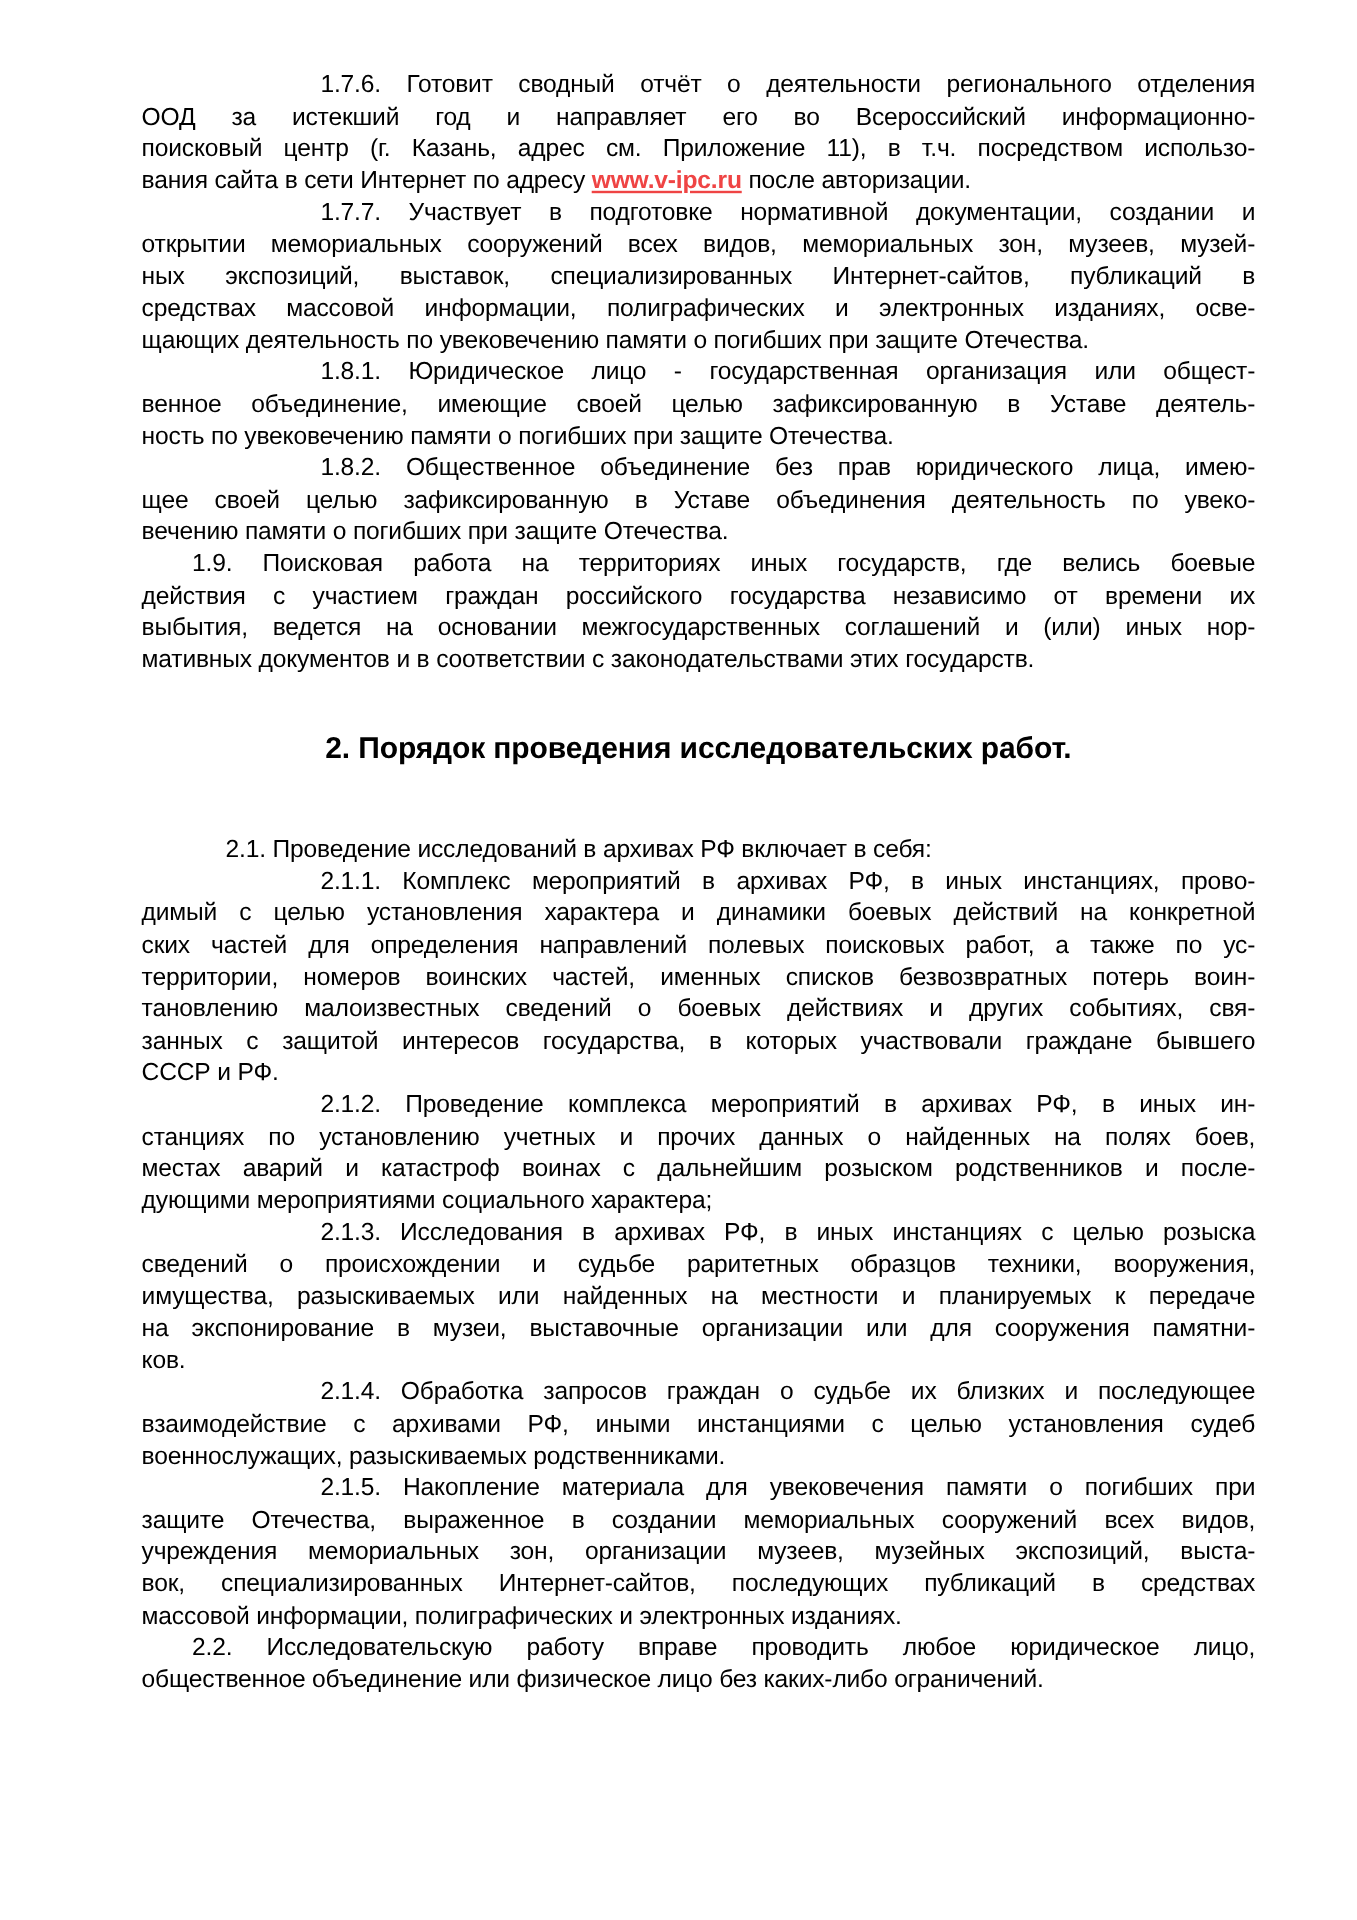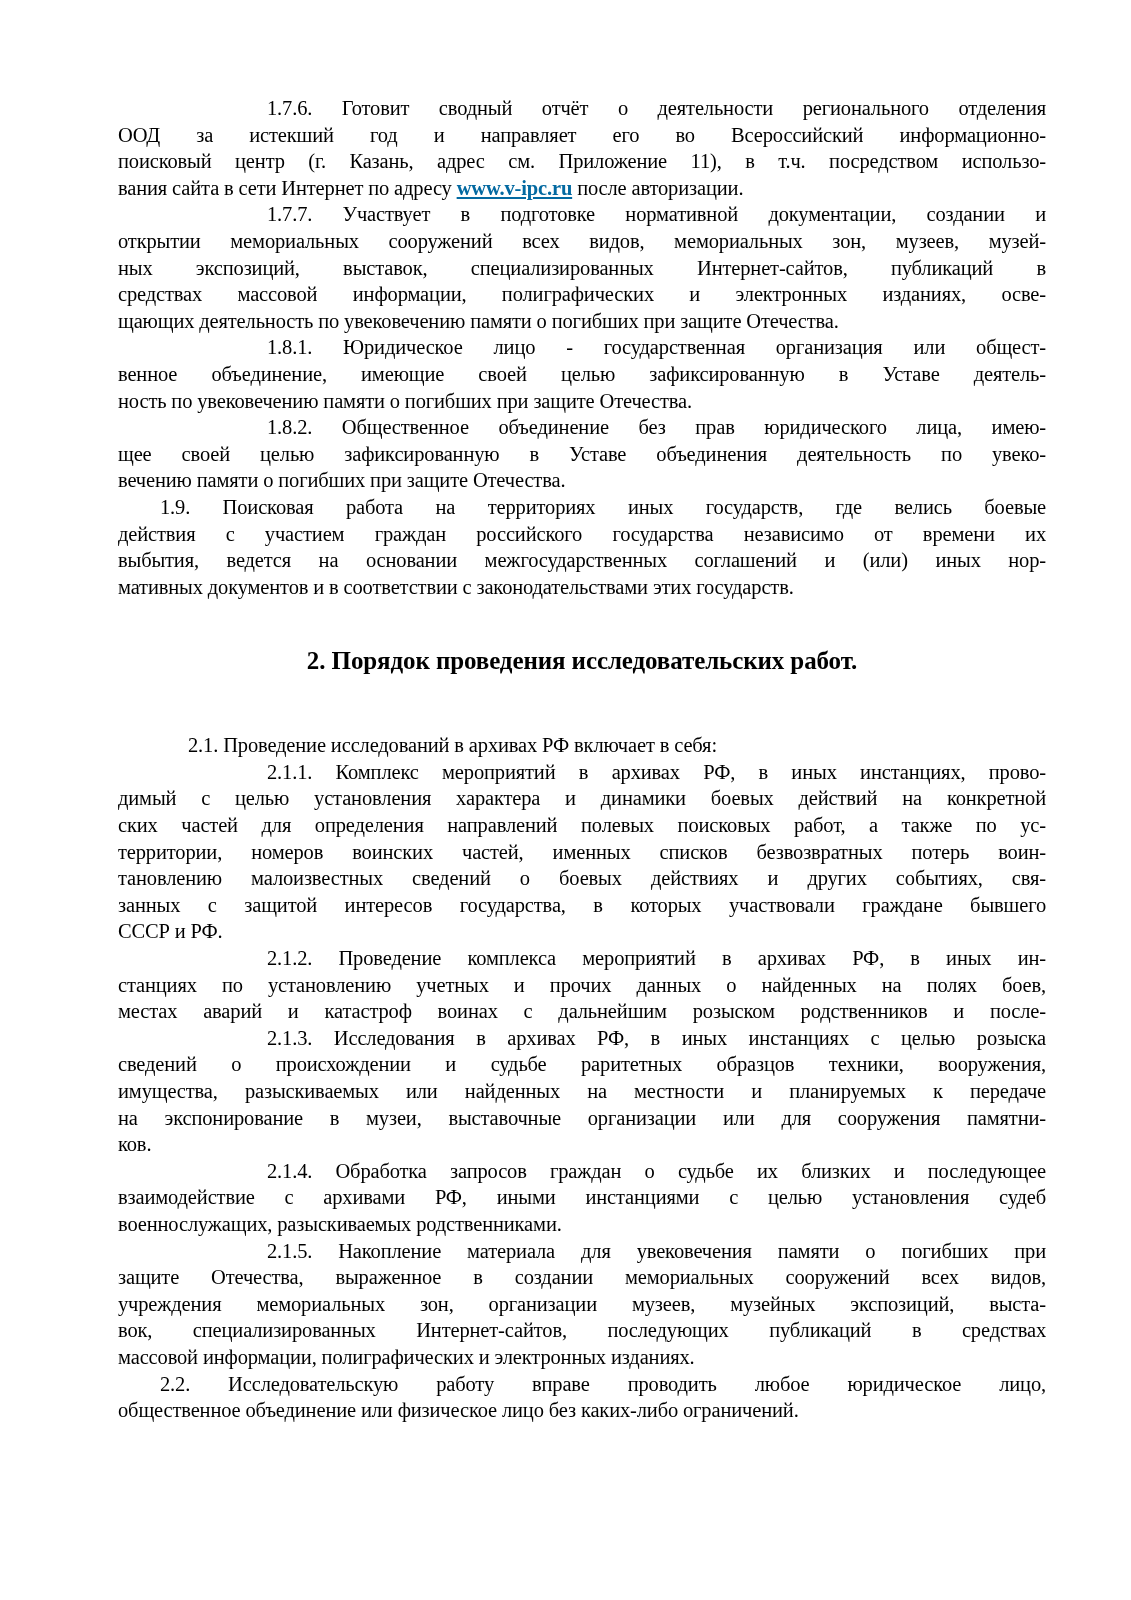--- a/index.html
+++ b/index.html
@@ -11,23 +11,22 @@
     position: relative;
     width: 1131px;
     height: 1600px;
     background: #ffffff;
     overflow: hidden;
     font-family: "Liberation Sans", "DejaVu Sans", sans-serif;
     color: #000000;
   }
   .content {
     box-sizing: border-box;
-    padding: 95px 85px 0 118px;
+    padding: 58px 85px 0 118px;
     width: 100%;
-    font-family: Liberation Serif, serif;
   }
   .para {
     margin: 0;
   }
   .line {
     font-size: 20.5px;
     line-height: 26.6px;
     letter-spacing: -0.15px;
     text-align: justify;
     text-align-last: justify;
@@ -43,21 +42,21 @@
   .heading {
     font-size: 25px;
     font-weight: bold;
     line-height: 34px;
     text-align: center;
     text-align-last: center;
     margin: 44px 0 54px 0;
     letter-spacing: -0.1px;
   }
   .link {
-    color: #0369a1;
+    color: #ef4444;
     font-weight: bold;
     text-decoration: underline;
     cursor: pointer;
   }
 </style>
 </head>
 <body>
 
 <div class="page">
   <div class="content" id="doc-content">
@@ -100,20 +99,21 @@
         <div class="line">ских частей для определения направлений полевых поисковых работ, а также по ус-</div>
         <div class="line">территории, номеров воинских частей, именных списков безвозвратных потерь воин-</div>
         <div class="line">тановлению малоизвестных сведений о боевых действиях и других событиях, свя-</div>
         <div class="line">занных с защитой интересов государства, в которых участвовали граждане бывшего</div>
         <div class="line last">СССР и РФ.</div>
       </div>
       <div class="para">
         <div class="line sub">2.1.2. Проведение комплекса мероприятий в архивах РФ, в иных ин-</div>
         <div class="line">станциях по установлению учетных и прочих данных о найденных на полях боев,</div>
         <div class="line">местах аварий и катастроф воинах с дальнейшим розыском родственников и после-</div>
+        <div class="line last">дующими мероприятиями социального характера;</div>
       </div>
       <div class="para">
         <div class="line sub">2.1.3. Исследования в архивах РФ, в иных инстанциях с целью розыска</div>
         <div class="line">сведений о происхождении и судьбе раритетных образцов техники, вооружения,</div>
         <div class="line">имущества, разыскиваемых или найденных на местности и планируемых к передаче</div>
         <div class="line">на экспонирование в музеи, выставочные организации или для сооружения памятни-</div>
         <div class="line last">ков.</div>
       </div>
       <div class="para">
         <div class="line sub">2.1.4. Обработка запросов граждан о судьбе их близких и последующее</div>

